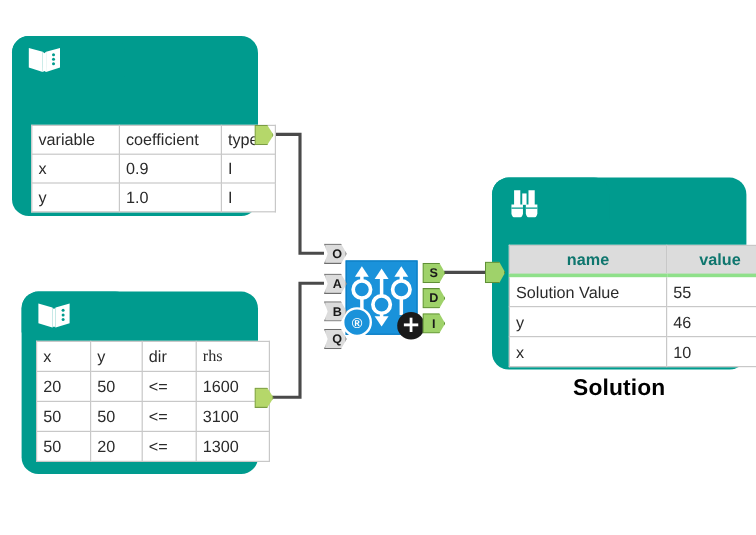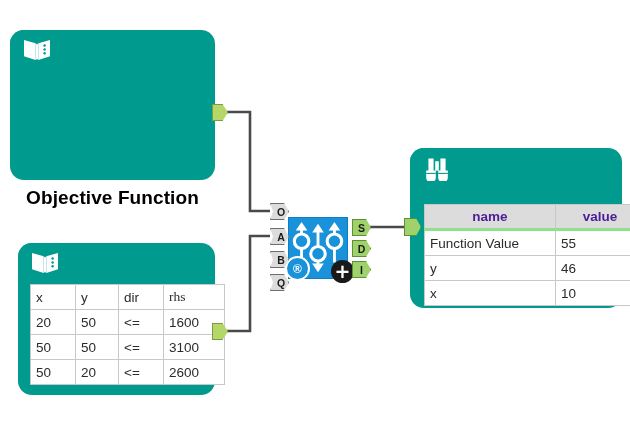--- a/index.html
+++ b/index.html
@@ -96,21 +96,21 @@
   #tbl-constraints td { height: 20px; }
   #tbl-constraints .c-x   { width: 34px; }
   #tbl-constraints .c-y   { width: 32px; }
   #tbl-constraints .c-dir { width: 34px; }
   #tbl-constraints .c-rhs { width: 50px; font-family: Liberation Serif, serif; }
 
   
   #tbl-solution { left: 14px; top: 56px; width: 198px; border: 1px solid #8c8c8c; }
   #tbl-solution thead th {
     background: #dcdcdc;
-    color: #4c1d95;
+    color: #0f766e;
     font-weight: bold;
     text-align: center;
     border-bottom: 3px solid #8fe08a;
     height: 19px;
     font-size: 13.5px;
   }
   #tbl-solution tbody td { height: 20px; }
   #tbl-solution .c-name  { width: 120px; }
   #tbl-solution .c-value { width: 78px; }
 
@@ -232,23 +232,41 @@
       <svg viewBox="0 0 30 26" width="30" height="26" xmlns="http://www.w3.org/2000/svg">
         <path d="M2 3 L13.6 6.2 L13.6 23 L2 19.3 Z" fill="#ffffff"></path>
         <path d="M28 3 L16.4 6.2 L16.4 23 L28 19.3 Z" fill="#ffffff"></path>
         <path d="M13.6 6.2 L15 7.4 L16.4 6.2 L16.4 23 L15 22.1 L13.6 23 Z" fill="#ffffff"></path>
         <circle cx="22.6" cy="8.6" r="1.25" fill="#009b8e"></circle>
         <circle cx="22.6" cy="12.4" r="1.25" fill="#009b8e"></circle>
         <circle cx="22.6" cy="16.2" r="1.25" fill="#009b8e"></circle>
       </svg>
     </div>
 
+    <table class="tbl" id="tbl-objective">
+      <tbody>
+        <tr>
+          <td class="c-var">variable</td>
+          <td class="c-coef">coefficient</td>
+          <td class="c-type">type</td>
+        </tr>
+        <tr>
+          <td>x</td>
+          <td>0.9</td>
+          <td>I</td>
+        </tr>
+        <tr>
+          <td>y</td>
+          <td>1.0</td>
+          <td>I</td>
+        </tr>
+      </tbody>
+    </table>
   </div>
   <div class="stub-out" style="left:212px; top:104px;"></div>
-  <div class="node-label" style="left:10px; top:187px; width:205px;">Objective Function</div>
 
   <div class="node" id="node-constraints" style="left:18px; top:243px; width:197px; height:152px;">
     <div class="node-body"></div>
     <div class="node-tab"></div>
     <div class="node-icon">
       <svg viewBox="0 0 30 26" width="30" height="26" xmlns="http://www.w3.org/2000/svg">
         <path d="M2 3 L13.6 6.2 L13.6 23 L2 19.3 Z" fill="#ffffff"></path>
         <path d="M28 3 L16.4 6.2 L16.4 23 L28 19.3 Z" fill="#ffffff"></path>
         <path d="M13.6 6.2 L15 7.4 L16.4 6.2 L16.4 23 L15 22.1 L13.6 23 Z" fill="#ffffff"></path>
         <circle cx="22.6" cy="8.6" r="1.25" fill="#009b8e"></circle>
@@ -275,21 +293,21 @@
       <tr>
         <td>50</td>
         <td>50</td>
         <td>&lt;=</td>
         <td>3100</td>
       </tr>
       <tr>
         <td>50</td>
         <td>20</td>
         <td>&lt;=</td>
-        <td>2600</td>
+        <td>1300</td>
       </tr>
     </tbody>
   </table>
 
   <div class="stub-out" style="left:212px; top:323px;"></div>
 
   <div id="optimizer">
     <svg viewBox="0 0 60 62" width="58" height="60" xmlns="http://www.w3.org/2000/svg" style="position:absolute;left:0;top:0;">
       <g fill="none" stroke="#ffffff" stroke-width="3">
         <line x1="13" y1="8" x2="13" y2="46"></line>
@@ -337,29 +355,30 @@
 
     <table class="tbl" id="tbl-solution">
       <thead>
         <tr>
           <th class="c-name">name</th>
           <th class="c-value">value</th>
         </tr>
       </thead>
       <tbody>
         <tr>
-          <td>Function Value</td>
+          <td>Solution Value</td>
           <td>55</td>
         </tr>
         <tr>
           <td>y</td>
           <td>46</td>
         </tr>
         <tr>
           <td>x</td>
           <td>10</td>
         </tr>
       </tbody>
     </table>
   </div>
   <div class="stub-in" style="left:404px; top:218px;"></div>
+  <div class="node-label" style="left:410px; top:313px; width:212px;">Solution</div>
 
 </div>
 
 </body></html>

